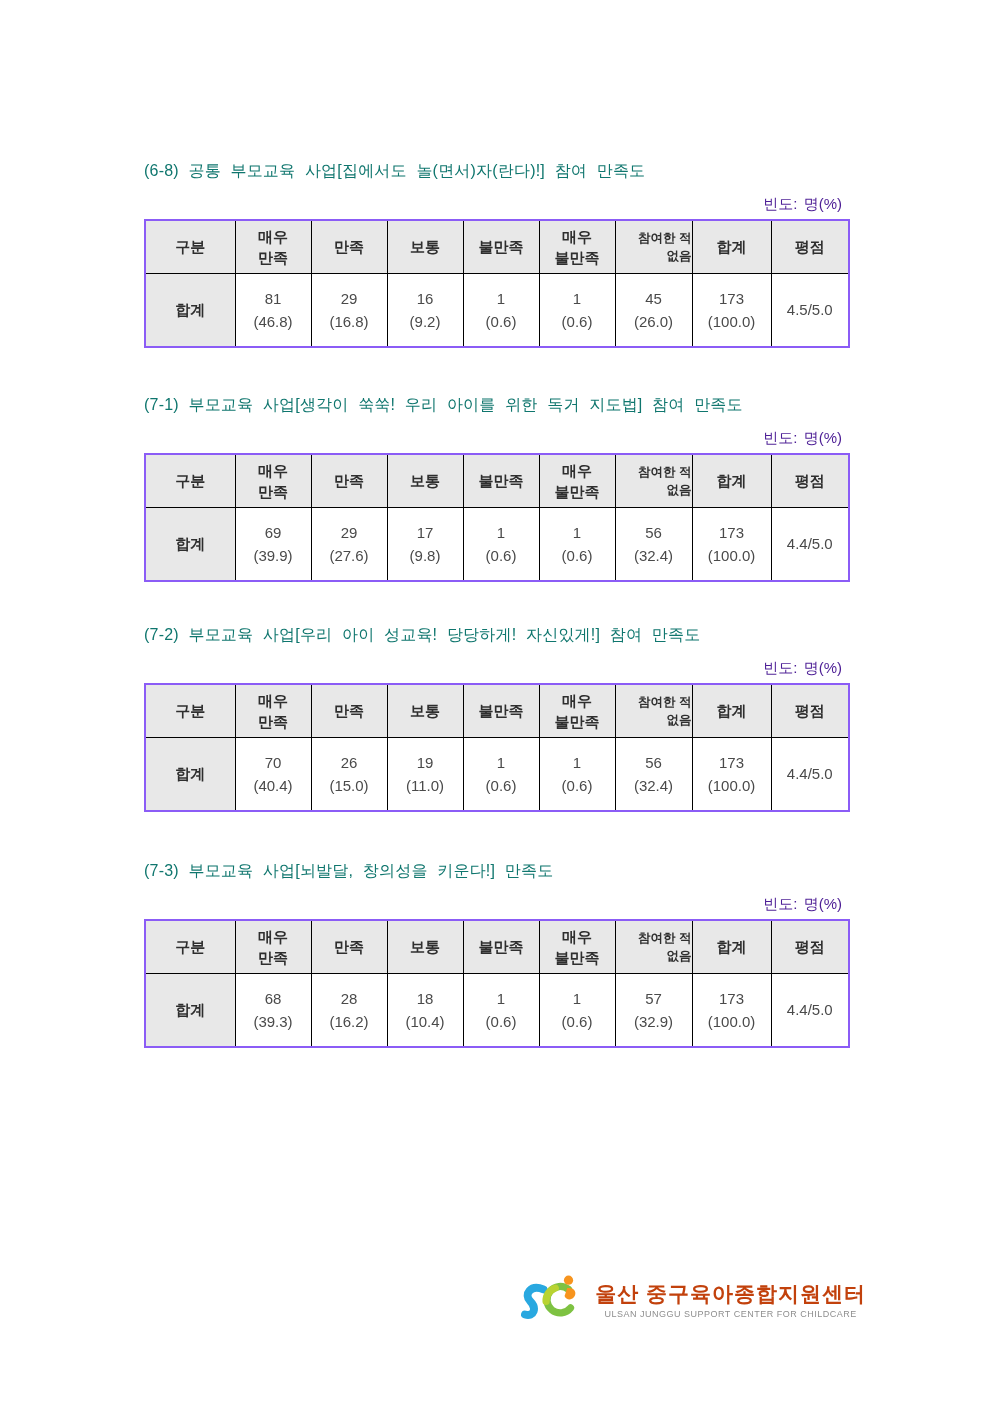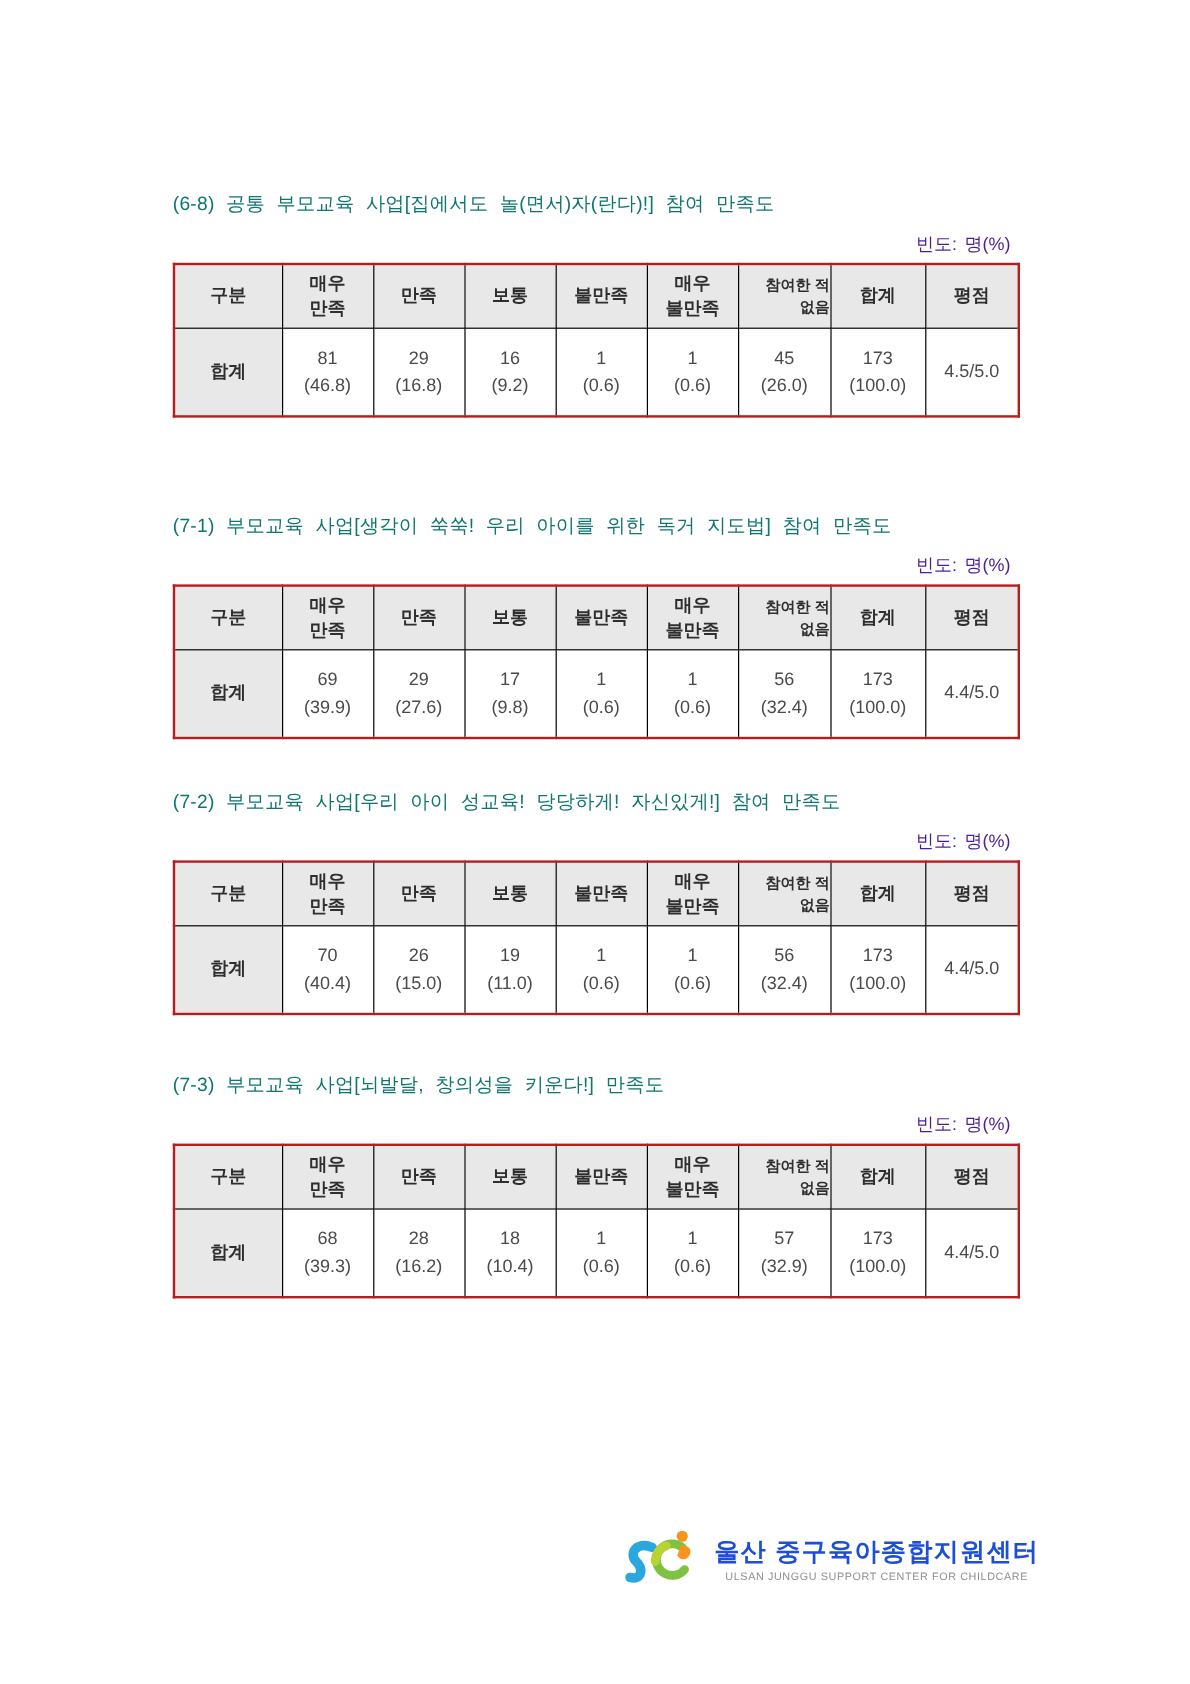--- a/index.html
+++ b/index.html
@@ -21,27 +21,27 @@
   .freq-note {
     text-align: right; font-size: 15px; line-height: 20px;
     margin-top: 12px; margin-bottom: 5px; padding-right: 6px;
     color: #4c1d95; word-spacing: 2px;
   }
   .section-heading {
     font-size: 17px; line-height: 24px; font-weight: bold;
     color: #2e2e2e; margin-top: 126px; margin-left: 21px;
     word-spacing: 3px;
   }
-  .mt-title1 { margin-top: 80px; }
+  .mt-title1 { margin-top: 46px; }
   .mt-title2 { margin-top: 42px; }
   .mt-title3 { margin-top: 48px; }
 
   table.t {
     border-collapse: collapse; table-layout: fixed;
-    width: 704px; border: 2px solid #b91c1c; padding-left: 16px;
+    width: 704px; border: 2px solid #8b5cf6; padding-left: 16px;
   }
   table.t th, table.t td {
     border: 1px solid #000; text-align: center; vertical-align: middle;
     padding: 0; overflow: hidden;
   }
   table.t th {
     height: 53px; background: #e8e8e8; font-weight: bold;
     font-size: 15px; line-height: 21px; color: #2e2e2e;
   }
   table.t th.small { font-size: 12.5px; line-height: 18px; text-align: right; }
@@ -51,21 +51,21 @@
   }
   .l { display: block; }
 
   .footer-logo {
     position: absolute; top: 1272px; right: 126px;
     display: flex; align-items: center;
   }
   .logo-mark { width: 66px; height: 56px; margin-right: 8px; flex: 0 0 auto; }
   .logo-text { display: flex; flex-direction: column; align-items: center; }
   .logo-title {
-    font-size: 21px; font-weight: bold; color: #1d4ed8;
+    font-size: 21px; font-weight: bold; color: #c2410c;
     letter-spacing: 1px; line-height: 26px; white-space: nowrap; text-align: center;
   }
   .logo-subtitle {
     font-size: 9px; font-weight: normal; color: #8e8e8e;
     letter-spacing: 0.5px; line-height: 12px; white-space: nowrap; margin-top: 1px;
   }
 </style>
 </head>
 <body>
 

